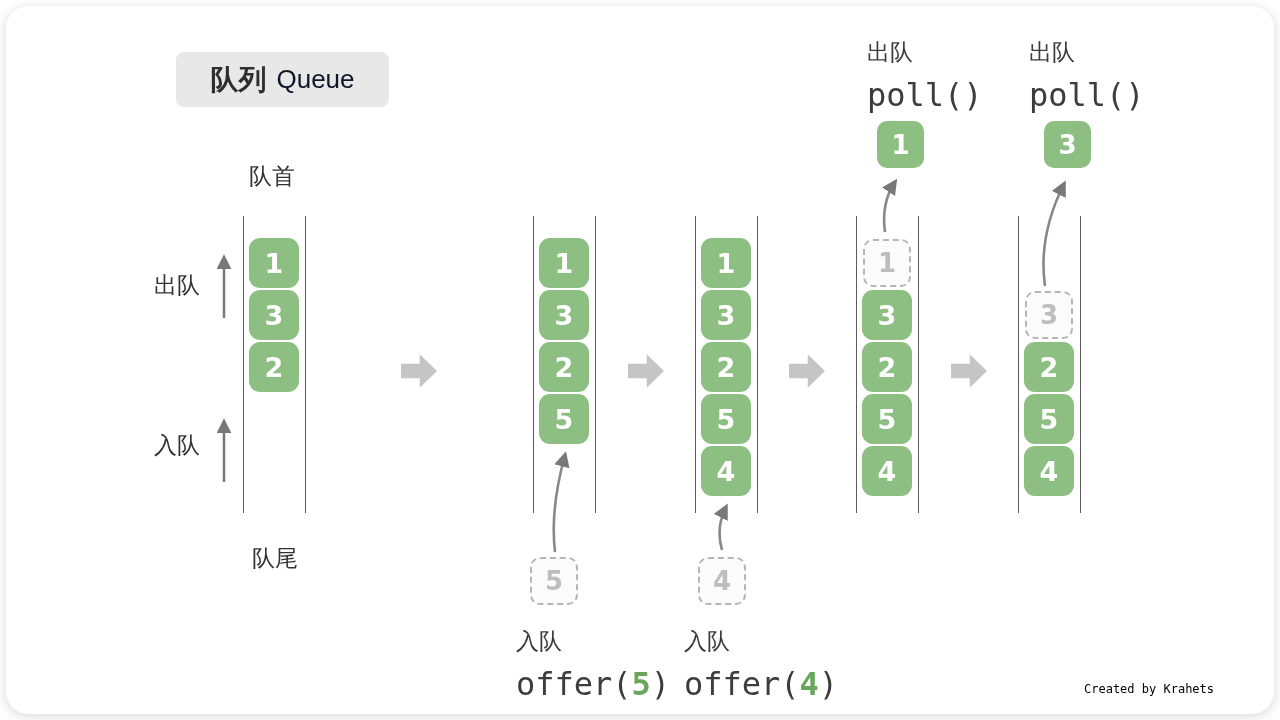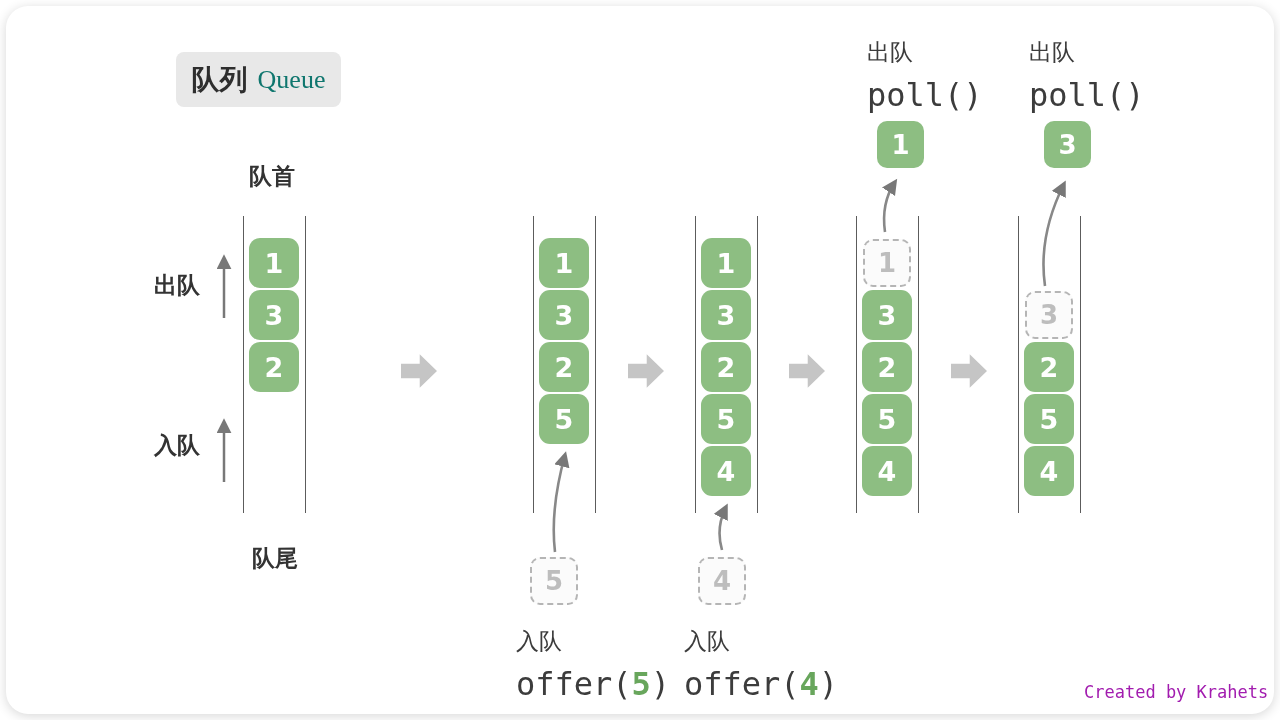--- a/index.html
+++ b/index.html
@@ -5,28 +5,28 @@
   * { margin:0; padding:0; box-sizing:border-box; }
   html,body { width:1280px; height:720px; background:#ffffff; font-family:"DejaVu Sans",sans-serif; }
   .card {
     position:absolute; left:6px; top:6px; width:1268px; height:708px;
     background:#ffffff; border-radius:22px;
     box-shadow:0 2px 12px rgba(0,0,0,0.16);
     overflow:hidden;
   }
   
   .title-badge {
-    position:absolute; left:170px; top:46px; width:165px; height:55px;
+    position:absolute; left:170px; top:46px; width:213px; height:55px;
     background:#e8e8e8; border-radius:8px;
     display:flex; align-items:center; justify-content:center; gap:10px;
   }
   .title-zh { font-size:28px; font-weight:bold; color:#2e2e2e; }
-  .title-en { font-family:Liberation Serif, serif; font-size:26px; color:#0f766e; }
+  .title-en { font-family:Liberation Sans, sans-serif; font-size:26px; color:#0f172a; }
 
-  .side-label { position:absolute; font-size:23px; font-weight:bold; color:#333; white-space:nowrap; }
+  .side-label { position:absolute; font-size:23px; font-weight:normal; color:#333; white-space:nowrap; }
 
   
   .queue {
     position:absolute; top:210px; width:63px; height:297px;
     border-left:1.5px solid #5c5c5c; border-right:1.5px solid #5c5c5c;
   }
   .cell, .ghost-slot, .ghost-in, .out-box {
     position:absolute; width:50px; height:50px; border-radius:11px;
     display:flex; align-items:center; justify-content:center;
   }
@@ -50,21 +50,21 @@
   
   .flow-arrow {
     position:absolute; top:345px; width:36px; height:40px; background:#c5c5c5;
     clip-path:polygon(0% 32%, 52% 32%, 52% 8%, 100% 50%, 52% 92%, 52% 68%, 0% 68%);
   }
 
   svg.overlay { position:absolute; left:0; top:0; width:1280px; height:720px; pointer-events:none; }
 
   .watermark {
     position:absolute; left:1078px; top:676px;
-    font-family:"DejaVu Sans Mono",monospace; font-size:17px; color:#a21caf; white-space:nowrap;
+    font-family:"DejaVu Sans Mono",monospace; font-size:12px; color:#000000; white-space:nowrap;
   }
 </style>
 </head>
 <body>
 
 <div class="card">
 
   <div class="title-badge">
     <span class="title-zh">队列</span>
     <span class="title-en">Queue</span>

